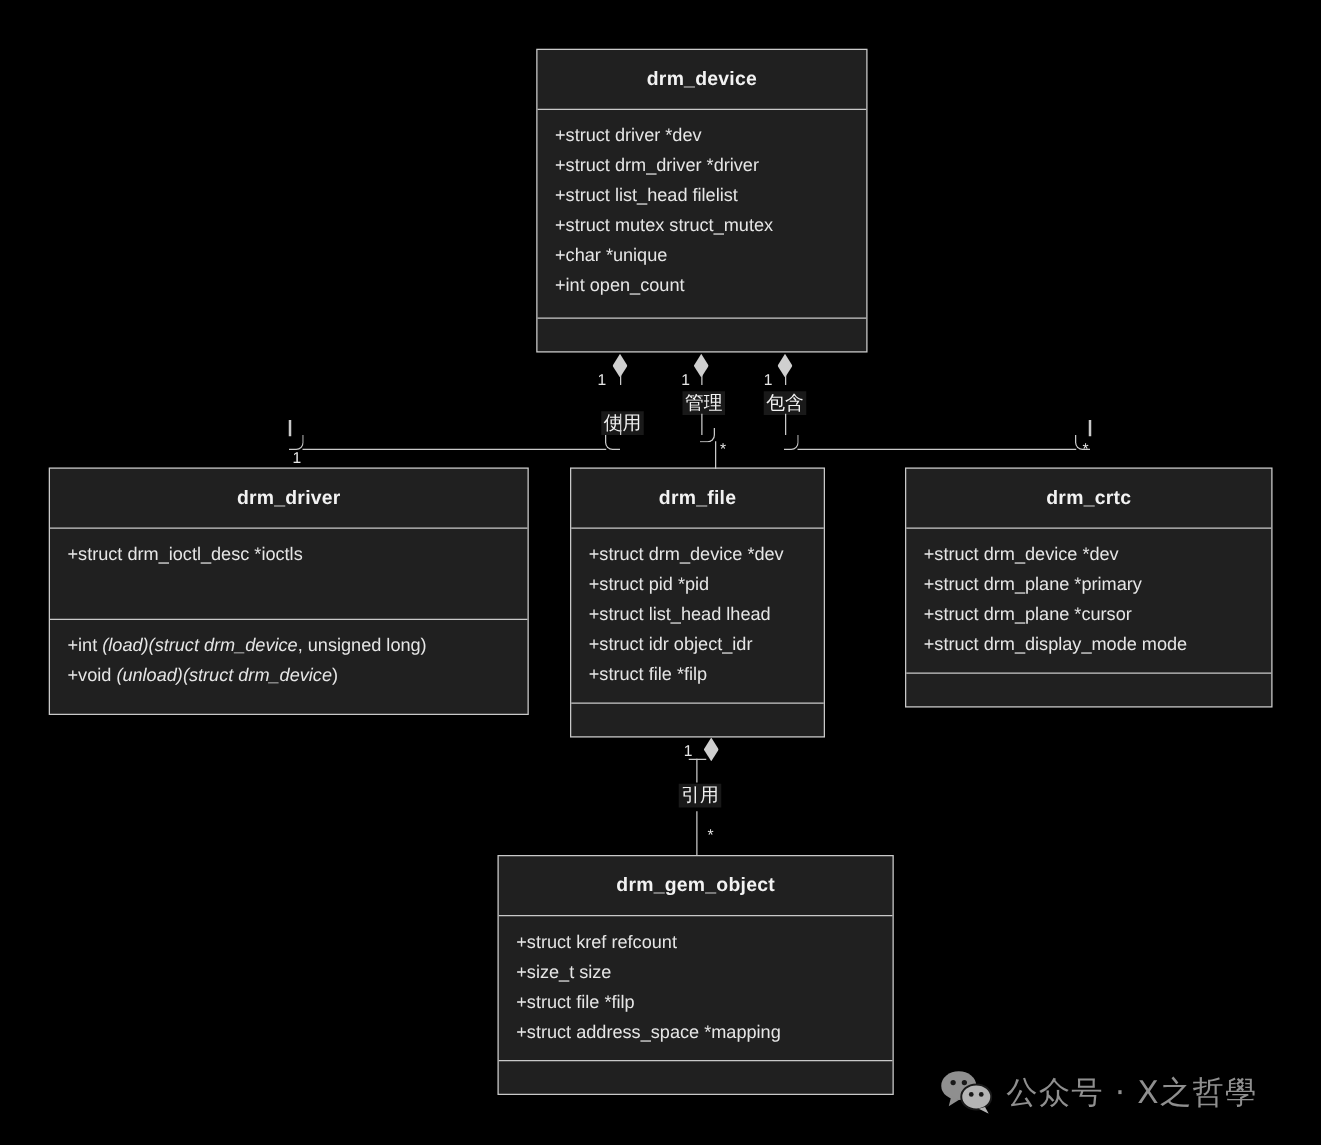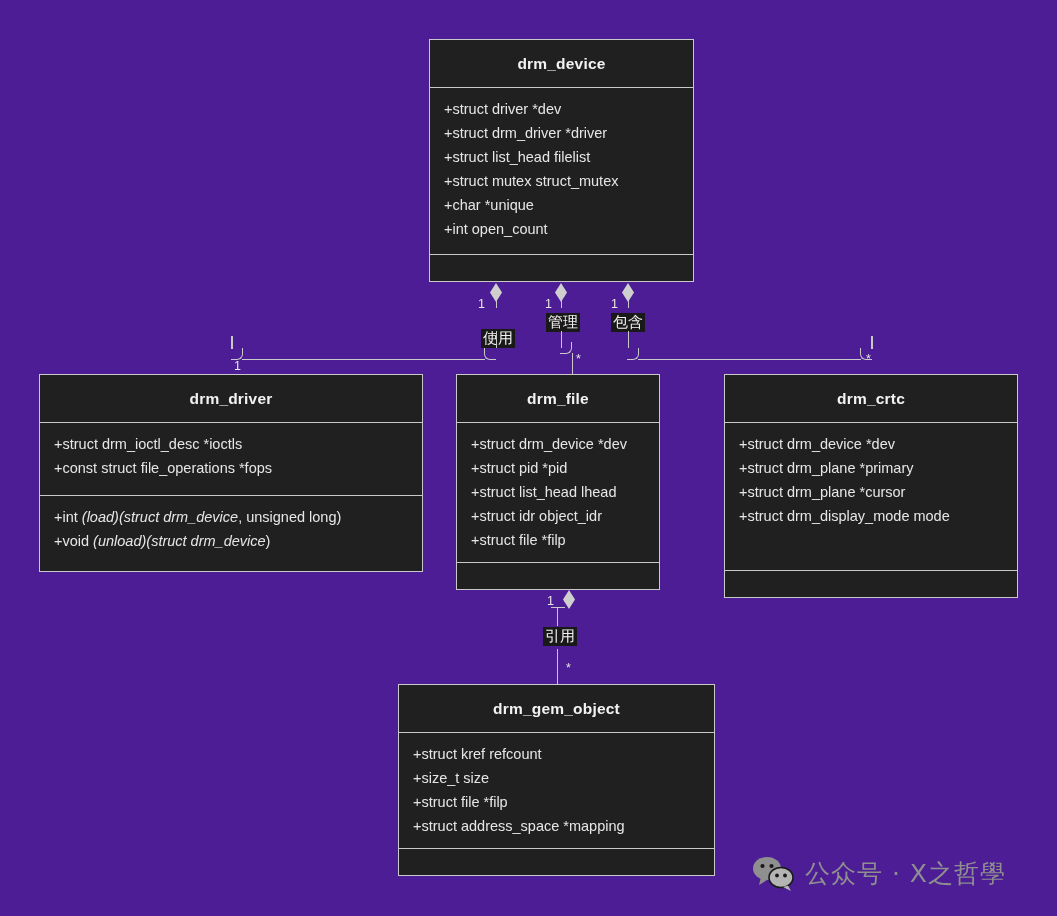--- a/index.html
+++ b/index.html
@@ -4,21 +4,21 @@
 <style>
   html, body {
     margin: 0;
     padding: 0;
     background: #191919;
   }
   #stage {
     position: relative;
     width: 1057px;
     height: 916px;
-    background: #4c1d95;
+    background: #000000;
     font-family: "Liberation Sans", sans-serif;
     overflow: hidden;
   }
 
   
   .uml-class {
     position: absolute;
     box-sizing: border-box;
     background: #202020;
     border: 1.6px solid #c9c9c9;
@@ -132,41 +132,40 @@
       <div class="member">+char *unique</div>
       <div class="member">+int open_count</div>
     </div>
     <div class="compartment empty" style="height:27px;"></div>
   </div>
 
   <div class="uml-class" style="left:39px; top:374px; width:384px; height:198px;">
     <div class="uml-title" style="height:47px;">drm_driver</div>
     <div class="compartment" style="height:73px;">
       <div class="member">+struct drm_ioctl_desc *ioctls</div>
-      <div class="member">+const struct file_operations *fops</div>
     </div>
     <div class="compartment" style="flex:1;">
       <div class="member">+int <i>(load)(struct drm_device</i>, unsigned long)</div>
       <div class="member">+void <i>(unload)(struct drm_device</i>)</div>
     </div>
   </div>
 
   <div class="uml-class" style="left:456px; top:374px; width:204px; height:216px;">
     <div class="uml-title" style="height:47px;">drm_file</div>
     <div class="compartment" style="flex:1;">
       <div class="member">+struct drm_device *dev</div>
       <div class="member">+struct pid *pid</div>
       <div class="member">+struct list_head lhead</div>
       <div class="member">+struct idr object_idr</div>
       <div class="member">+struct file *filp</div>
     </div>
     <div class="compartment empty" style="height:27px;"></div>
   </div>
 
-  <div class="uml-class" style="left:724px; top:374px; width:294px; height:224px;">
+  <div class="uml-class" style="left:724px; top:374px; width:294px; height:192px;">
     <div class="uml-title" style="height:47px;">drm_crtc</div>
     <div class="compartment" style="flex:1;">
       <div class="member">+struct drm_device *dev</div>
       <div class="member">+struct drm_plane *primary</div>
       <div class="member">+struct drm_plane *cursor</div>
       <div class="member">+struct drm_display_mode mode</div>
     </div>
     <div class="compartment empty" style="height:27px;"></div>
   </div>
 

